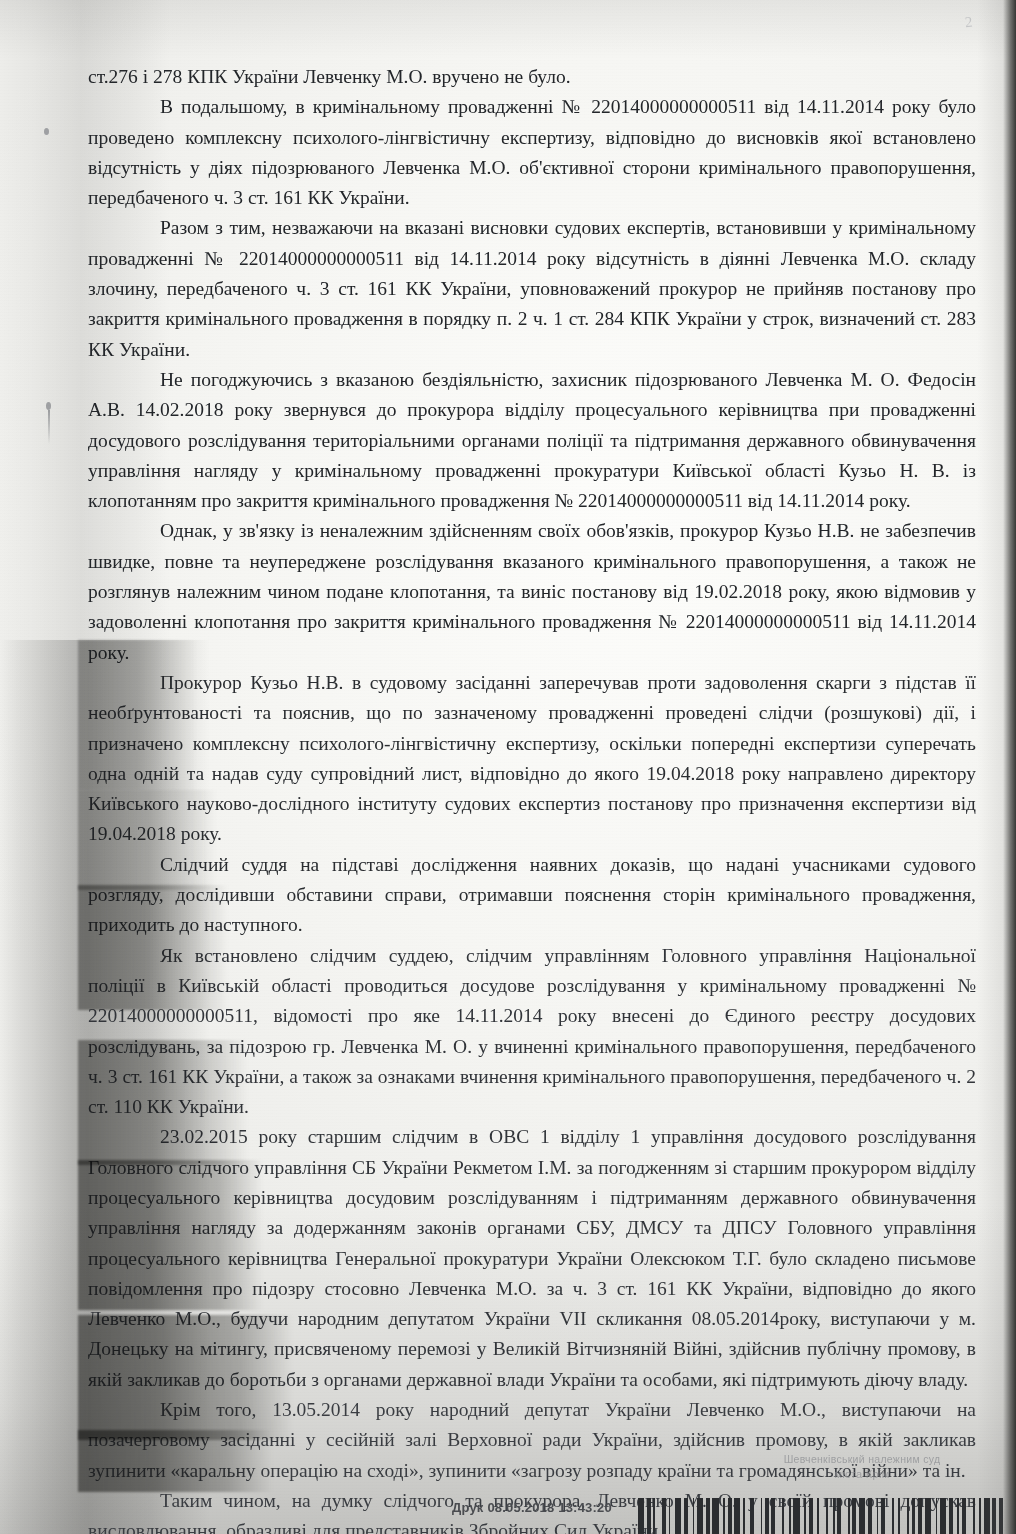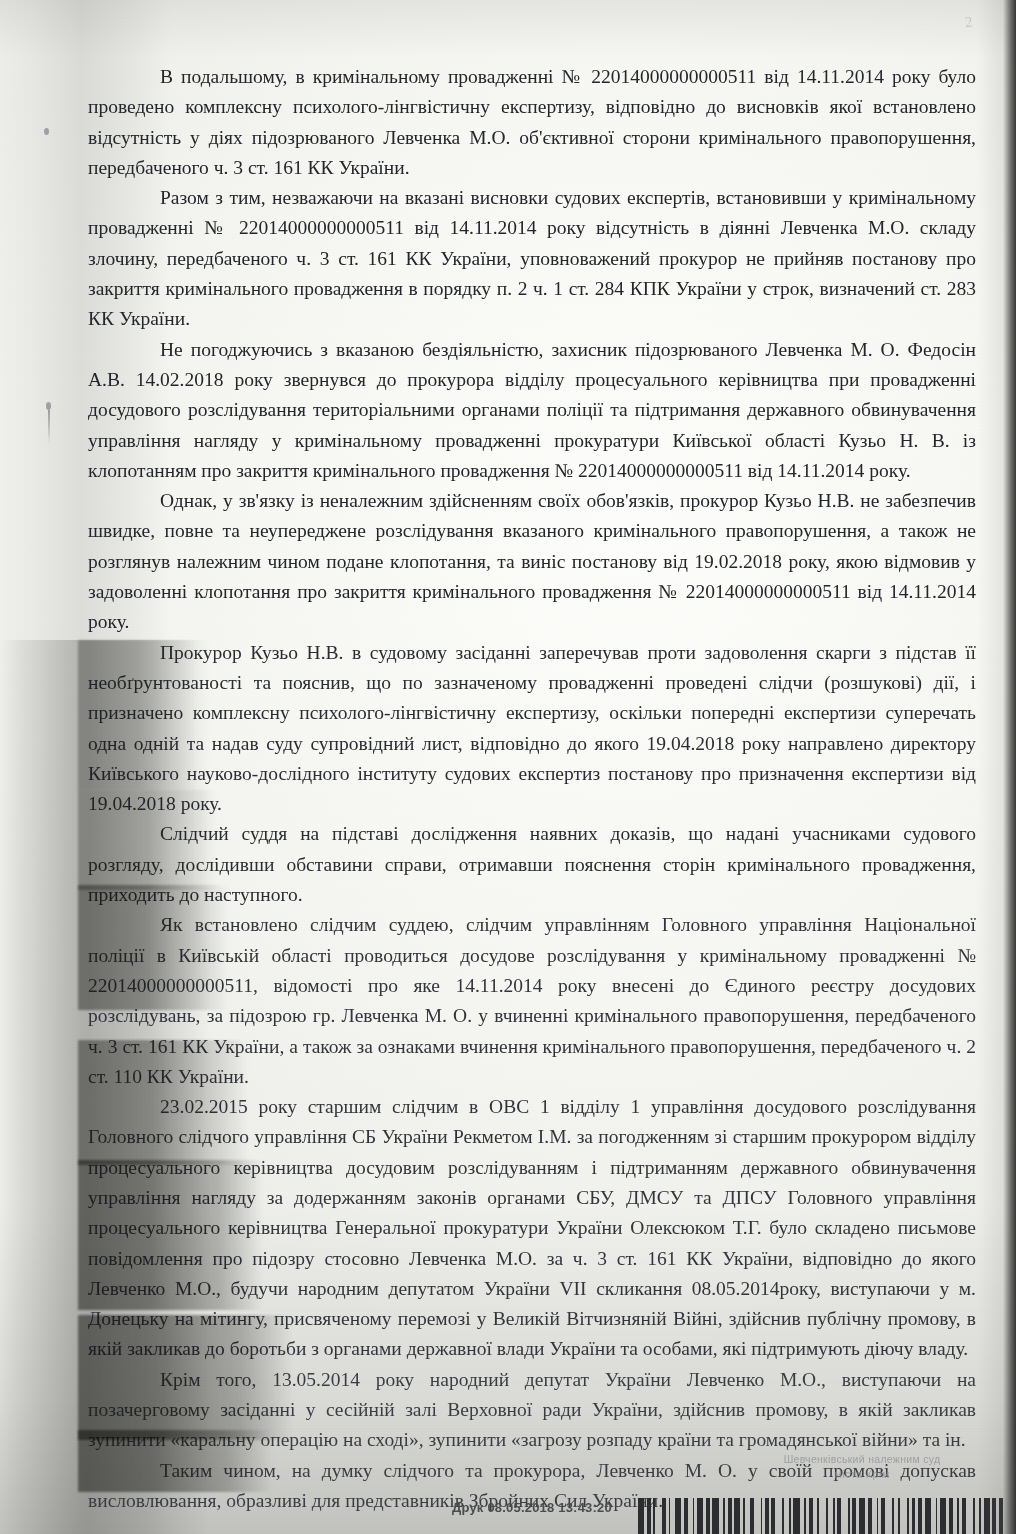--- a/index.html
+++ b/index.html
@@ -266,20 +266,21 @@
   <div class="shade-left-lower"></div>
   <div class="shade-bottom"></div>
 
   <div class="page-number">2</div>
 
   <div class="punch" style="left:44px; top:128px; width:5px; height:7px;"></div>
   <div class="punch" style="left:46px; top:402px; width:5px; height:8px;"></div>
   <div class="punch-tail" style="left:48px; top:410px; height:34px;"></div>
 
   <div class="doc-body">
+    <p class="no-indent">ст.276 і 278 КПК України Левченку М.О. вручено не було.</p>
     <p>В подальшому, в кримінальному провадженні № 22014000000000511 від 14.11.2014 року було проведено комплексну психолого-лінгвістичну експертизу, відповідно до висновків якої встановлено відсутність у діях підозрюваного Левченка М.О. об'єктивної сторони кримінального правопорушення, передбаченого ч. 3 ст. 161 КК України.</p>
     <p>Разом з тим, незважаючи на вказані висновки судових експертів, встановивши у кримінальному провадженні № 22014000000000511 від 14.11.2014 року відсутність в діянні Левченка М.О. складу злочину, передбаченого ч. 3 ст. 161 КК України, уповноважений прокурор не прийняв постанову про закриття кримінального провадження в порядку п. 2 ч. 1 ст. 284 КПК України у строк, визначений ст. 283 КК України.</p>
     <p>Не погоджуючись з вказаною бездіяльністю, захисник підозрюваного Левченка М. О. Федосін А.В. 14.02.2018 року звернувся до прокурора відділу процесуального керівництва при провадженні досудового розслідування територіальними органами поліції та підтримання державного обвинувачення управління нагляду у кримінальному провадженні прокуратури Київської області Кузьо Н. В. із клопотанням про закриття кримінального провадження № 22014000000000511 від 14.11.2014 року.</p>
     <p>Однак, у зв'язку із неналежним здійсненням своїх обов'язків, прокурор Кузьо Н.В. не забезпечив швидке, повне та неупереджене розслідування вказаного кримінального правопорушення, а також не розглянув належним чином подане клопотання, та виніс постанову від 19.02.2018 року, якою відмовив у задоволенні клопотання про закриття кримінального провадження № 22014000000000511 від 14.11.2014 року.</p>
     <p class="fade-1">Прокурор Кузьо Н.В. в судовому засіданні заперечував проти задоволення скарги з підстав її необґрунтованості та пояснив, що по зазначеному провадженні проведені слідчи (розшукові) дії, і призначено комплексну психолого-лінгвістичну експертизу, оскільки попередні експертизи суперечать одна одній та надав суду супровідний лист, відповідно до якого 19.04.2018 року направлено директору Київського науково-дослідного інституту судових експертиз постанову про призначення експертизи від 19.04.2018 року.</p>
     <p class="fade-1">Слідчий суддя на підставі дослідження наявних доказів, що надані учасниками судового розгляду, дослідивши обставини справи, отримавши пояснення сторін кримінального провадження, приходить до наступного.</p>
     <p class="fade-2">Як встановлено слідчим суддею, слідчим управлінням Головного управління Національної поліції в Київській області проводиться досудове розслідування у кримінальному провадженні № 22014000000000511, відомості про яке 14.11.2014 року внесені до Єдиного реєстру досудових розслідувань, за підозрою гр. Левченка М. О. у вчиненні кримінального правопорушення, передбаченого ч. 3 ст. 161 КК України, а також за ознаками вчинення кримінального правопорушення, передбаченого ч. 2 ст. 110 КК України.</p>
     <p class="fade-2">23.02.2015 року старшим слідчим в ОВС 1 відділу 1 управління досудового розслідування Головного слідчого управління СБ України Рекметом І.М. за погодженням зі старшим прокурором відділу процесуального керівництва досудовим розслідуванням і підтриманням державного обвинувачення управління нагляду за додержанням законів органами СБУ, ДМСУ та ДПСУ Головного управління процесуального керівництва Генеральної прокуратури України Олексюком Т.Г. було складено письмове повідомлення про підозру стосовно Левченка М.О. за ч. 3 ст. 161 КК України, відповідно до якого Левченко М.О., будучи народним депутатом України VII скликання 08.05.2014року, виступаючи у м. Донецьку на мітингу, присвяченому перемозі у Великій Вітчизняній Війні, здійснив публічну промову, в якій закликав до боротьби з органами державної влади України та особами, які підтримують діючу владу.</p>
     <p class="fade-3">Крім того, 13.05.2014 року народний депутат України Левченко М.О., виступаючи на позачерговому засіданні у сесійній залі Верховної ради України, здійснив промову, в якій закликав зупинити «каральну операцію на сході», зупинити «загрозу розпаду країни та громадянської війни» та ін.</p>
     <p class="fade-3">Таким чином, на думку слідчого та прокурора, Левченко М. О. у своїй промові допускав висловлювання, образливі для представників Збройних Сил України.</p>

